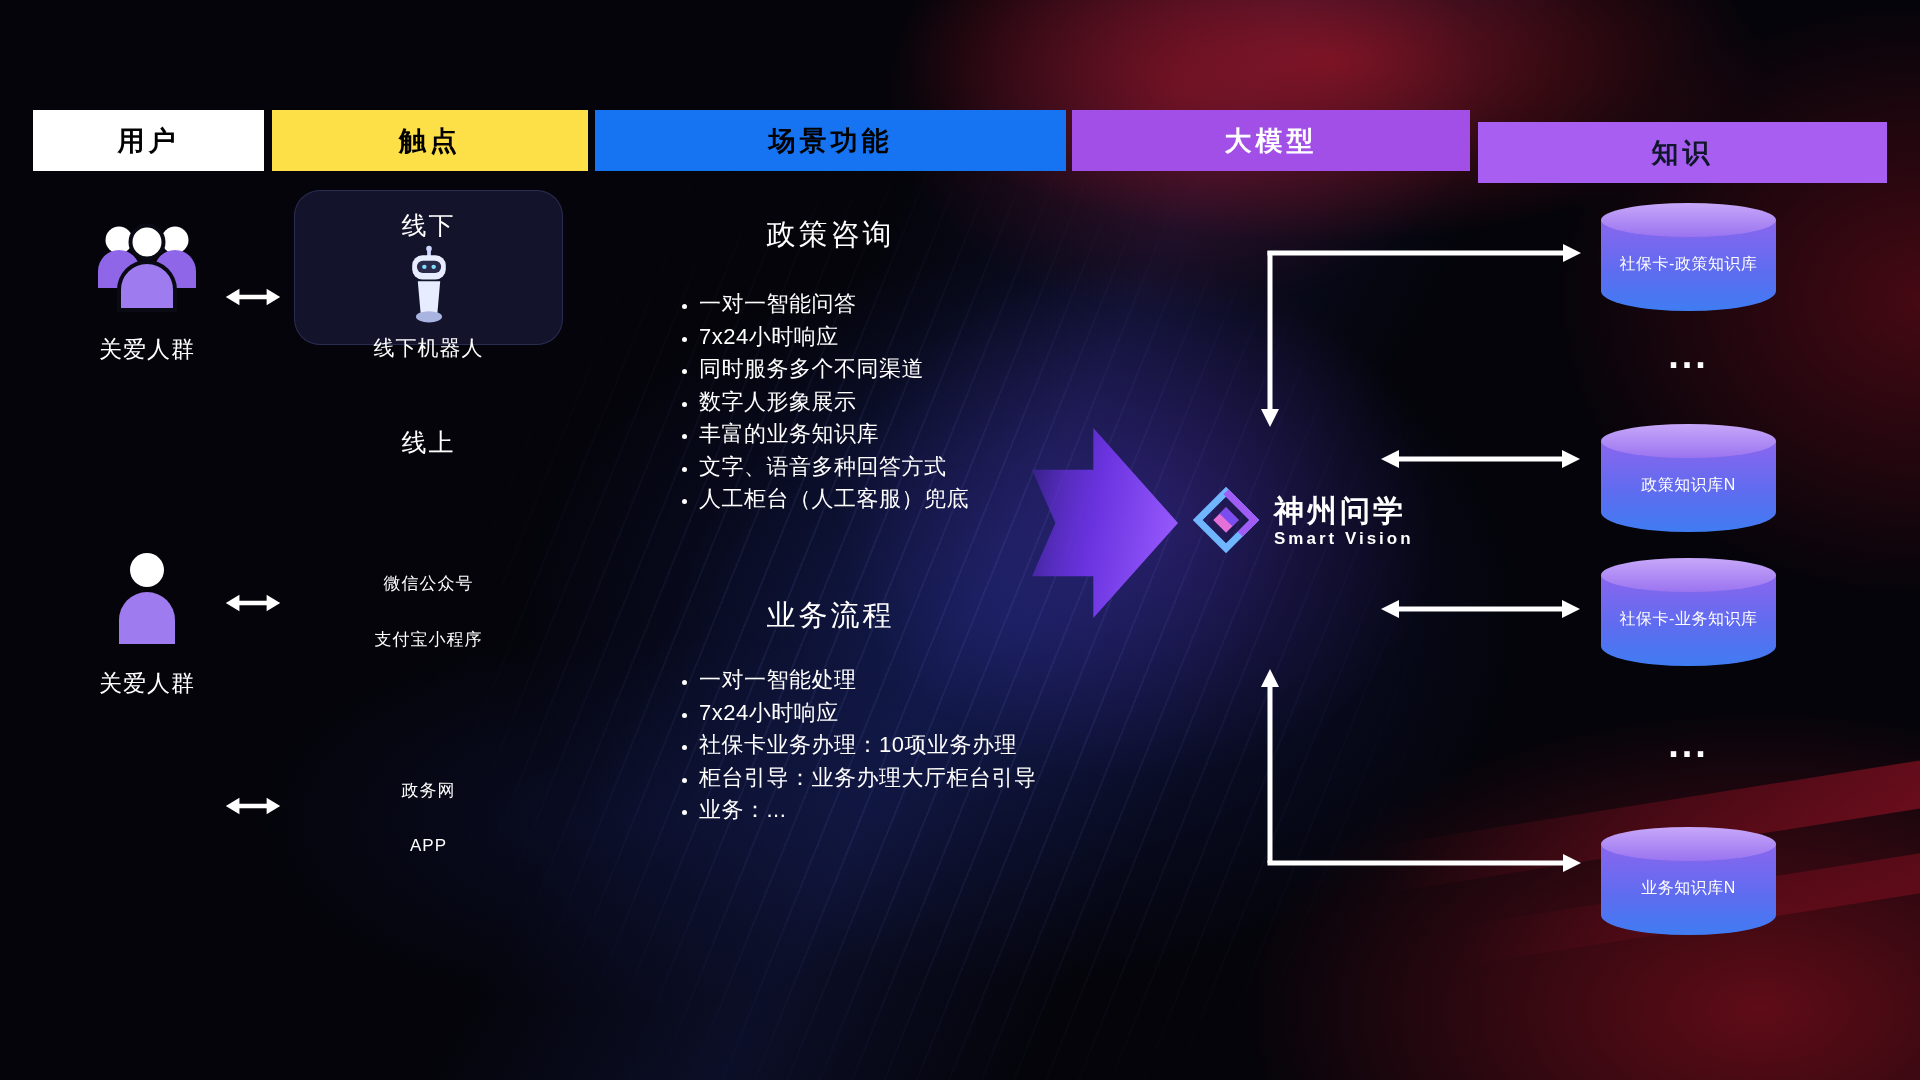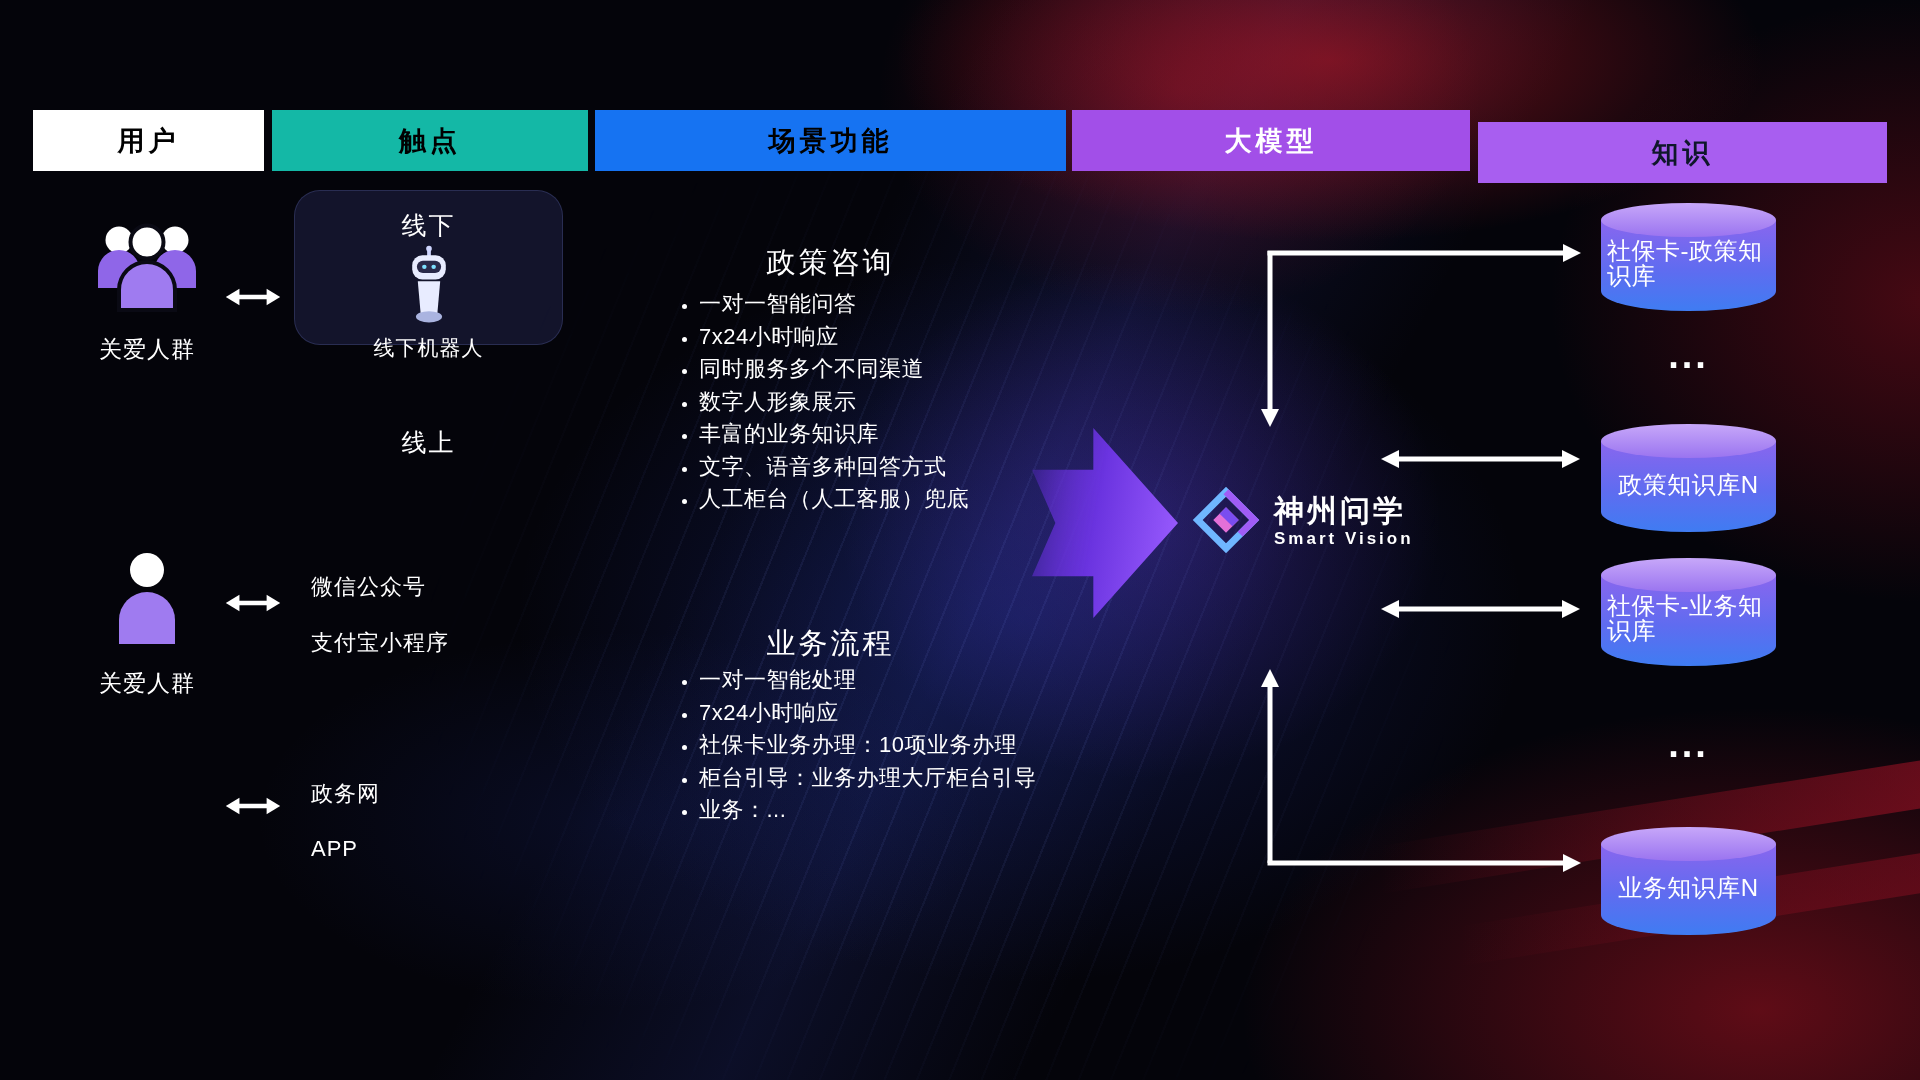--- a/index.html
+++ b/index.html
@@ -36,21 +36,21 @@
     background:linear-gradient(90deg, rgba(130,10,25,0), rgba(150,15,35,.5));
     transform:skewY(-9deg);}
 
   
   .hdr{
     position:absolute;top:110px;height:61px;
     display:flex;align-items:center;justify-content:center;
     font-size:27px;font-weight:bold;letter-spacing:4px;
   }
   .hdr-user {left:33px;  width:231px; background:#ffffff; color:#000;}
-  .hdr-touch{left:272px; width:316px; background:#14b8a6; color:#000;}
+  .hdr-touch{left:272px; width:316px; background:#fde047; color:#000;}
   .hdr-scene{left:595px; width:471px; background:#1673f2; color:#000000;}
   .hdr-model{left:1072px;width:398px; background:#a24fe8; color:#fff;}
   .hdr-know {left:1478px;width:409px; background:#a85ef0; color:#0f172a;margin-top:12px;}
 
   
   .user{position:absolute;width:122px;display:flex;flex-direction:column;align-items:center;}
   .user-1{left:86px;top:214px;}
   .user-2{left:86px;top:548px;}
   .user-3{left:86px;top:750px;}
   .user-label{margin-top:16px;font-size:23px;letter-spacing:1px;white-space:nowrap;}
@@ -63,28 +63,28 @@
   .offline-box{
     position:absolute;left:294px;top:190px;width:269px;height:155px;
     border-radius:26px;background:rgba(36,38,80,.48);
     border:1px solid rgba(125,135,225,.22);
     display:flex;flex-direction:column;align-items:center;justify-content:space-between;
     padding:18px 0 16px;box-sizing:border-box;
   }
   .offline-title{font-size:25px;letter-spacing:2px;}
   .robot-label{font-size:21px;letter-spacing:1px;}
   .online-title{position:absolute;left:294px;width:269px;top:426px;text-align:center;font-size:25px;letter-spacing:2px;}
-  .tp-item{position:absolute;left:311px;width:269px;text-align:left;font-size:22px;letter-spacing:1px;}
+  .tp-item{position:absolute;left:294px;width:269px;text-align:center;font-size:17px;letter-spacing:1px;}
   .tp-wechat{top:572px;}
   .tp-alipay{top:628px;}
   .tp-gov{top:779px;}
   .tp-app{top:836px;}
 
   
-  .scn-title{position:absolute;left:595px;width:471px;text-align:center;font-size:29px;letter-spacing:3px;font-weight:500;margin-top:28px;}
+  .scn-title{position:absolute;left:595px;width:471px;text-align:center;font-size:29px;letter-spacing:3px;font-weight:500;}
   .scn-title-1{top:215px;}
   .scn-title-2{top:596px;}
   .scn-list{position:absolute;left:677px;margin:0;padding:0 0 0 22px;list-style:disc;}
   .scn-list-1{top:293px;}
   .scn-list-2{top:669px;}
   .scn-list li{font-size:22px;line-height:22px;margin-bottom:10.5px;letter-spacing:.5px;}
   .scn-list li::marker{color:#fff;font-size:18px;}
 
   
   .big-arrow{
@@ -104,21 +104,21 @@
   
   .cyl{position:absolute;left:1601px;width:175px;height:108px;}
   .cyl-1{top:203px;} .cyl-2{top:424px;} .cyl-3{top:558px;} .cyl-4{top:827px;}
   .cyl-top{position:absolute;left:0;top:0;width:175px;height:34px;border-radius:50%;
     background:linear-gradient(180deg,#c7a7f9,#9a74f0);z-index:2;}
   .cyl-body{position:absolute;left:0;top:17px;width:175px;height:91px;
     border-radius:0 0 87px 87px / 0 0 20px 20px;
     background:linear-gradient(180deg,#8a66ee 0%,#5f6cf0 55%,#3f7cf2 100%);}
   .cyl-label{position:absolute;left:6px;right:6px;top:16px;bottom:4px;z-index:3;
     display:flex;align-items:center;justify-content:center;text-align:left;
-    font-size:24px;line-height:25px;letter-spacing:.5px;}
+    font-size:16px;line-height:25px;letter-spacing:.5px;}
   .dots{position:absolute;left:1601px;width:175px;text-align:center;
     font-size:38px;font-weight:bold;letter-spacing:3px;line-height:38px;}
   .dots-1{top:336px;} .dots-2{top:725px;}
 </style>
 </head>
 <body>
 
 <div class="stage">
 
   <div class="bg"></div>

